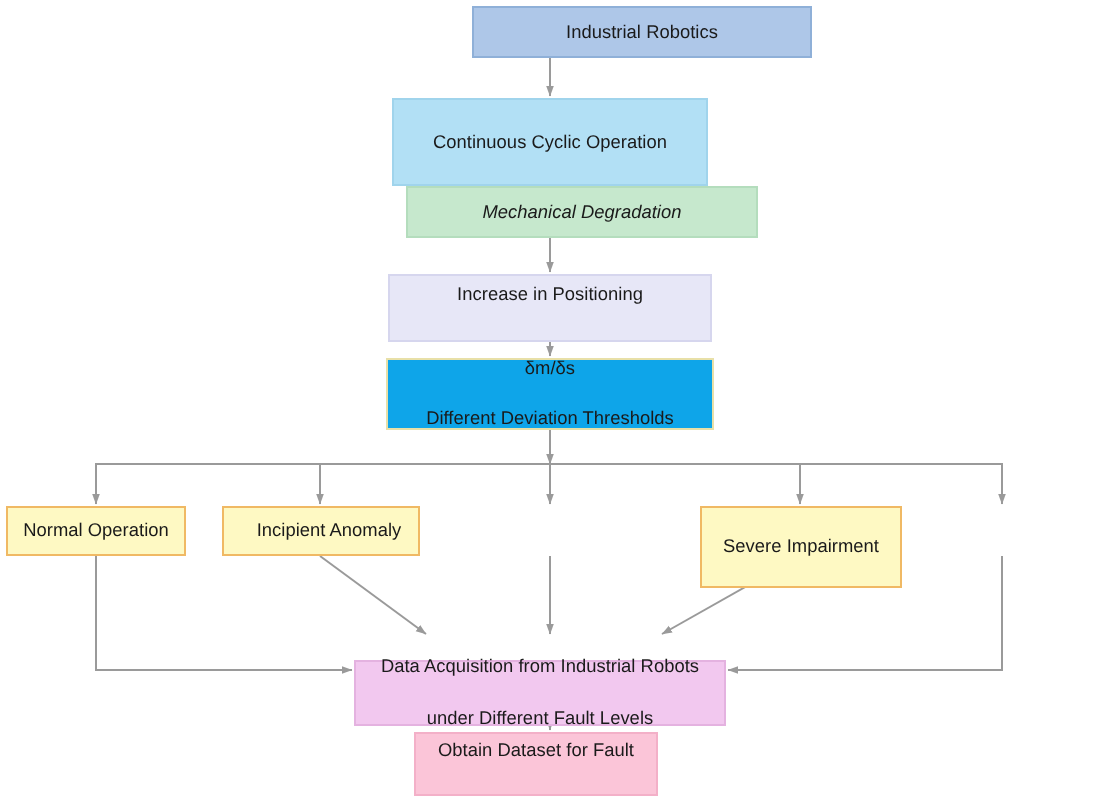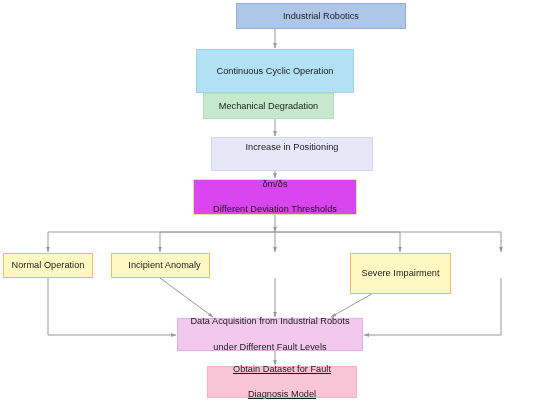--- a/index.html
+++ b/index.html
@@ -45,40 +45,40 @@
   .node span {
     display: block;
     width: 100%;
   }
 
   
   .t-periwinkle { background: #aec7e8; border-color: #8fb0d8; }
   .t-sky        { background: #b2e0f5; border-color: #a0d4ec; }
   .t-green      { background: #c6e8cd; border-color: #b4ddbd; }
   .t-lavender   { background: #e7e7f7; border-color: #d6d6ee; }
-  .t-yellow     { background: #d946ef; border-color: #e8e0a8; }
+  .t-yellow     { background: #0ea5e9; border-color: #e8e0a8; }
   .t-orange     { background: #fef9c3; border-color: #f0b964; }
-  .t-orchid     { background: #f2c8ef; border-color: #e4b2e0; }
+  .t-orchid     { background: #f2c8ef; border-color: #e4b2e0; margin-top: 12px; }
   .t-pink       { background: #fbc5d8; border-color: #f3b0c8; }
 
   
   #n-root      { left: 190px; top: 3px;   width: 170px; height: 26px; margin-left: 46px; }
   #n-cyclic    { left: 196px; top: 49px;  width: 158px; height: 44px; }
-  #n-degrade   { left: 203px; top: 93px;  width: 131px; height: 26px; }
-  #n-error     { left: 194px; top: 137px; width: 162px; height: 34px; margin-left: 17px; }
+  #n-degrade   { left: 203px; top: 93px;  width: 176px; height: 26px; font-style: italic; }
+  #n-error     { left: 194px; top: 137px; width: 162px; height: 34px; }
   #n-threshold { left: 193px; top: 179px; width: 164px; height: 36px; }
 
   #n-lv1 { left: 3px;   top: 253px; width: 90px;  height: 25px; }
   #n-lv2 { left: 111px; top: 253px; width: 99px;  height: 25px; padding-left: 12px; }
   #n-lv3 { left: 228px; top: 253px; width: 108px; height: 25px; }
   #n-lv4 { left: 350px; top: 253px; width: 101px; height: 41px; }
   #n-lv5 { left: 455px; top: 253px; width: 92px;  height: 25px; }
 
   #n-acq     { left: 177px; top: 318px; width: 186px; height: 33px; }
-  #n-dataset { left: 207px; top: 366px; width: 150px; height: 32px; text-decoration: underline; }
+  #n-dataset { left: 207px; top: 366px; width: 122px; height: 32px; }
 </style>
 </head>
 <body>
 
 <div id="canvas">
 
   <svg id="edges" viewBox="0 0 550 401" width="550" height="401">
     <defs>
       <marker id="arrow" markerWidth="6" markerHeight="6" refX="5" refY="3" orient="auto" markerUnits="strokeWidth">
         <path d="M0,1.1 L5.2,3 L0,4.9 z" fill="#9a9a9a"></path>
@@ -150,17 +150,16 @@
   <div class="node t-orchid" id="n-acq">
     <span>
       <span>Data Acquisition from Industrial Robots</span><br>
       <span>under Different Fault Levels</span>
     </span>
   </div>
 
   <div class="node t-pink" id="n-dataset">
     <span>
       <span>Obtain Dataset for Fault</span><br>
-      <span>Diagnosis Model</span>
     </span>
   </div>
 
 </div>
 
 </body></html>

